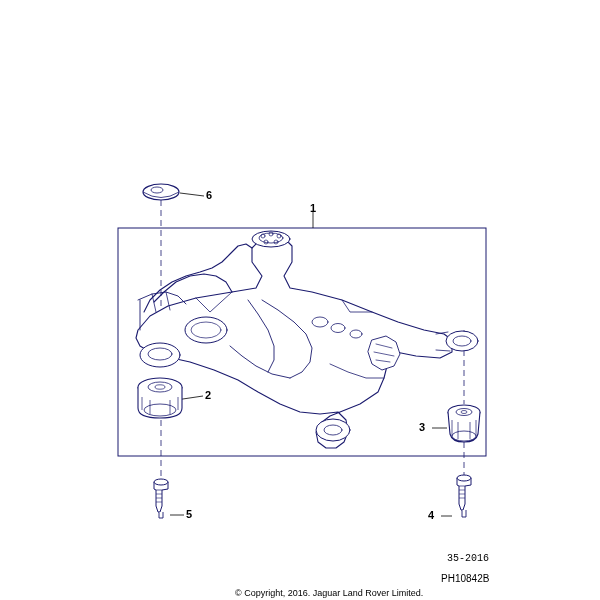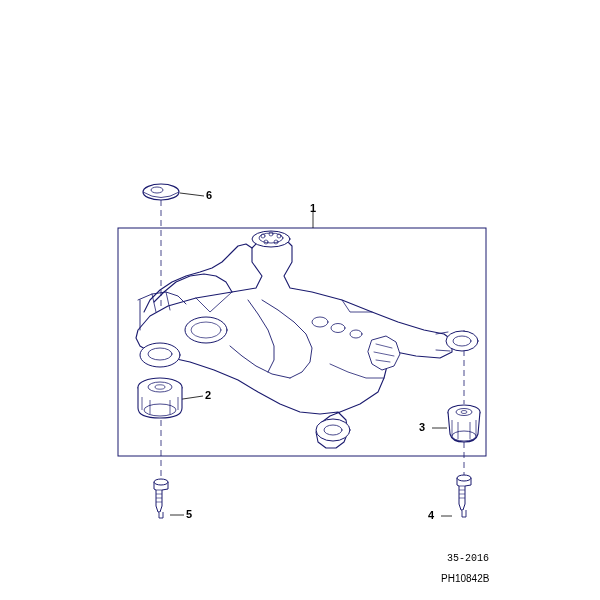--- a/index.html
+++ b/index.html
@@ -243,14 +243,15 @@
 
   <div class="callout-label" id="pn-1">1</div>
   <div class="callout-label" id="pn-2">2</div>
   <div class="callout-label" id="pn-3">3</div>
   <div class="callout-label" id="pn-4">4</div>
   <div class="callout-label" id="pn-5">5</div>
   <div class="callout-label" id="pn-6">6</div>
 
   <div class="meta-text" id="meta-a">35-2016</div>
   <div class="meta-text" id="meta-b">PH10842B</div>
+  <div class="copyright-text" id="copyright">© Copyright, 2016. Jaguar Land Rover Limited.</div>
 
 </div>
 
 </body></html>

